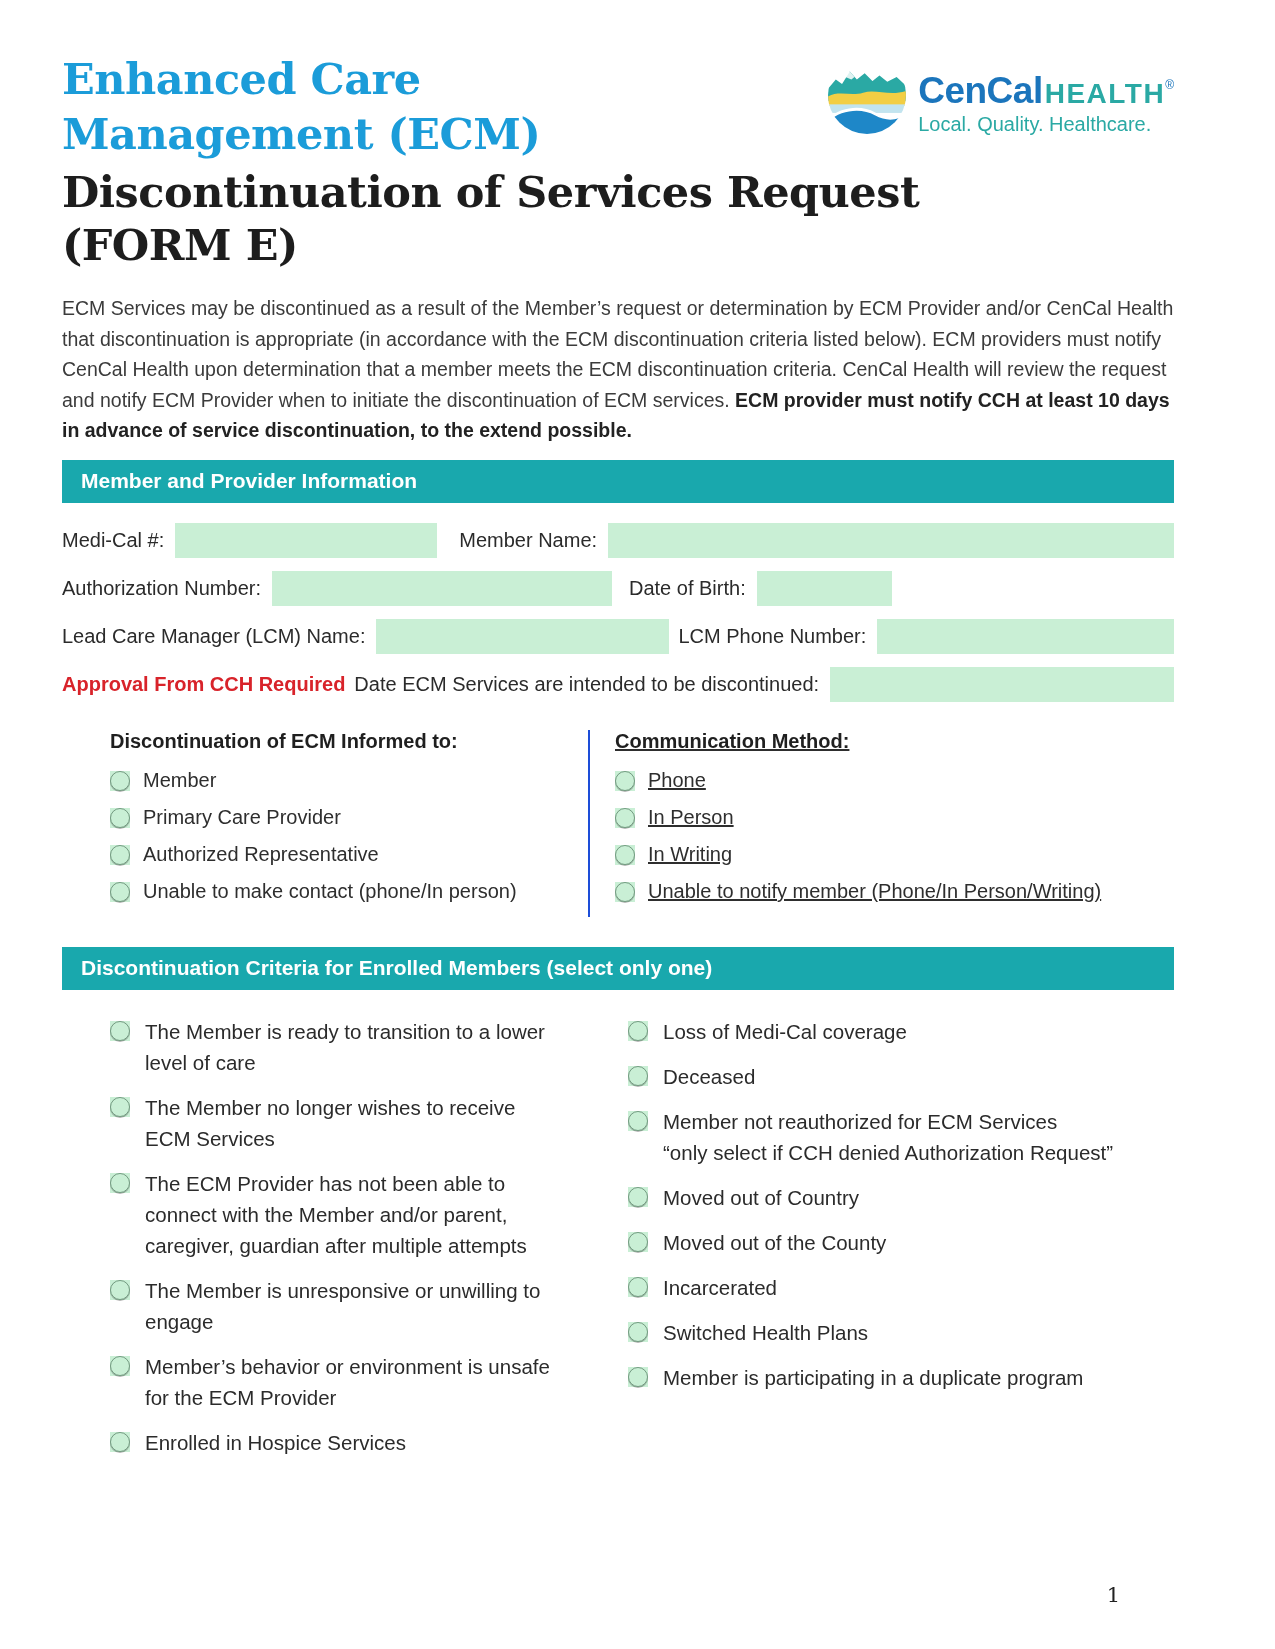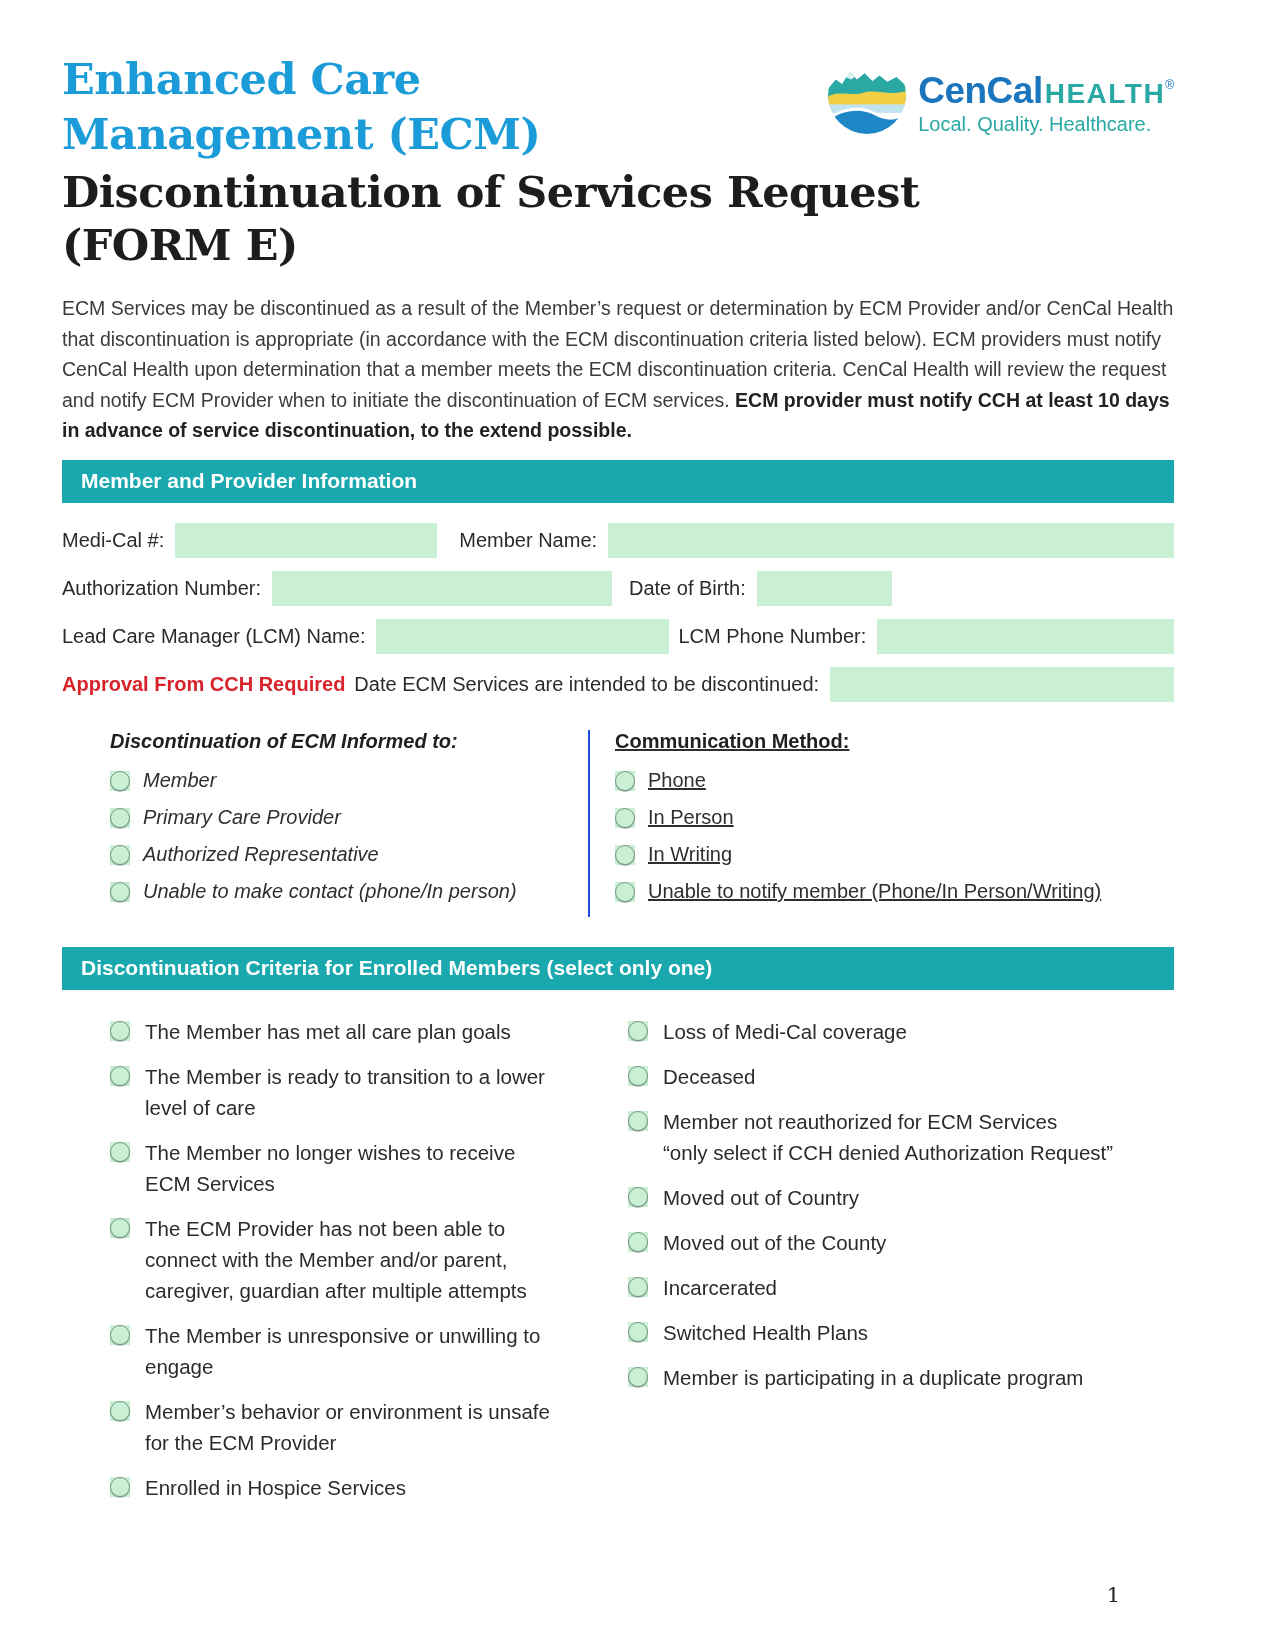--- a/index.html
+++ b/index.html
@@ -59,21 +59,21 @@
   
   .radio { width:20px; height:20px; background:#c9efd5; position:relative; flex:none; }
   .radio::after {
     content:""; position:absolute; inset:0; border-radius:50%;
     border:1px solid rgba(45,85,60,0.55); box-sizing:border-box;
     box-shadow:0 1px 0 rgba(40,40,40,0.35);
   }
 
   
   .opts-wrap { display:flex; margin:28px 0 6px 48px; font-size:20px; }
-  .opts-col.left  { width:478px;font-style:italic; }
+  .opts-col.left  { width:478px; }
   .opts-col.right { border-left:2px solid #1d4ed8; padding-left:25px; flex:1;text-decoration:underline; }
   .opts-title { font-weight:700; color:#1f1f1f; margin-bottom:16px; font-size:20px; }
   .opt { display:flex; align-items:center; gap:13px; margin-bottom:14px; }
   .opt-label { line-height:23px; }
 
   
   .crit-wrap { display:flex; margin:26px 0 0 48px; font-size:20.5px; color:#2b2b2b; }
   .crit-col.left  { width:492px; margin-right:26px; }
   .crit-col.right { flex:1; }
   .crit { display:flex; align-items:flex-start; gap:15px; margin-bottom:14px; }
@@ -199,24 +199,20 @@
   </div>
 
   <div class="section-bar second">
     <span>Discontinuation Criteria for Enrolled Members (select only one)</span>
   </div>
 
   <div class="crit-wrap">
     <div class="crit-col left">
       <div class="crit">
         <span class="radio"></span>
-        <span class="crit-label">The Member has met all care plan goals</span>
-      </div>
-      <div class="crit">
-        <span class="radio"></span>
         <span class="crit-label">The Member is ready to transition to a lower
 level of care</span>
       </div>
       <div class="crit">
         <span class="radio"></span>
         <span class="crit-label">The Member no longer wishes to receive
 ECM Services</span>
       </div>
       <div class="crit">
         <span class="radio"></span>

